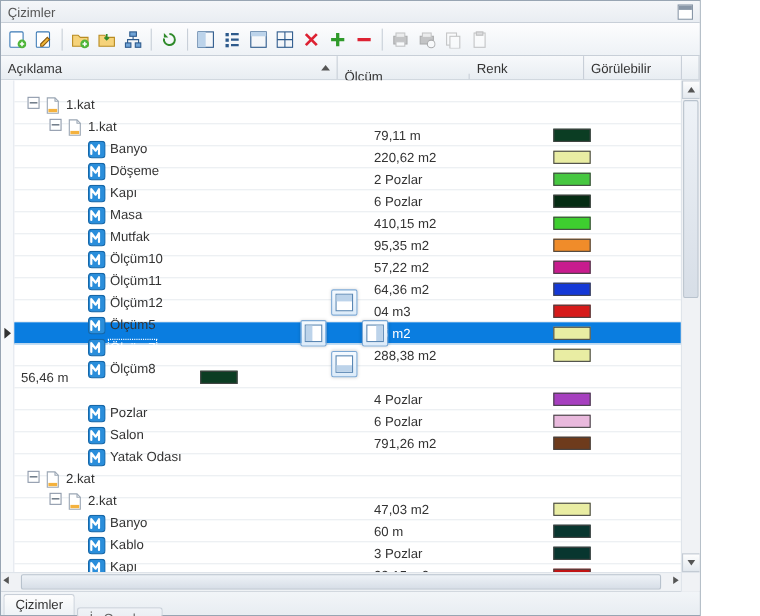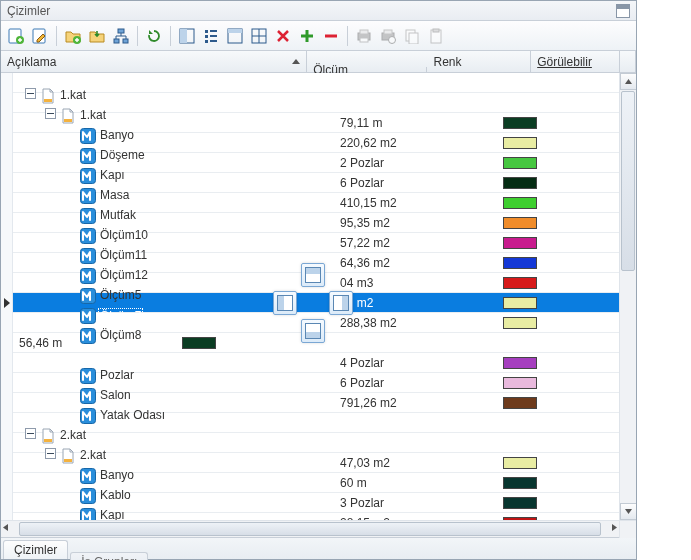--- a/index.html
+++ b/index.html
@@ -69,21 +69,21 @@
   .hcell .sort {
     margin-left:auto;
     width:0;height:0;
     border-left:4px solid transparent;
     border-right:4px solid transparent;
     border-bottom:5px solid #555;
   }
   .col-desc  { width: 333px; }
   .col-meas  { width: 130px; margin-top: 16px; }
   .col-color { width: 112px; }
-  .col-vis   { width: 95px; border-right:none;text-decoration:underline; }
+  .col-vis   { width: 95px; border-right:none; }
   .col-scroll{ width: 17px; border-left:1px solid #c8cfd8;}
 
   .grid-body {
     flex:1;
     overflow:hidden;
     position:relative;
     background:#fff;
   }
   .gutter {
     position:absolute; left:0; top:0; bottom:0; width:12px;

